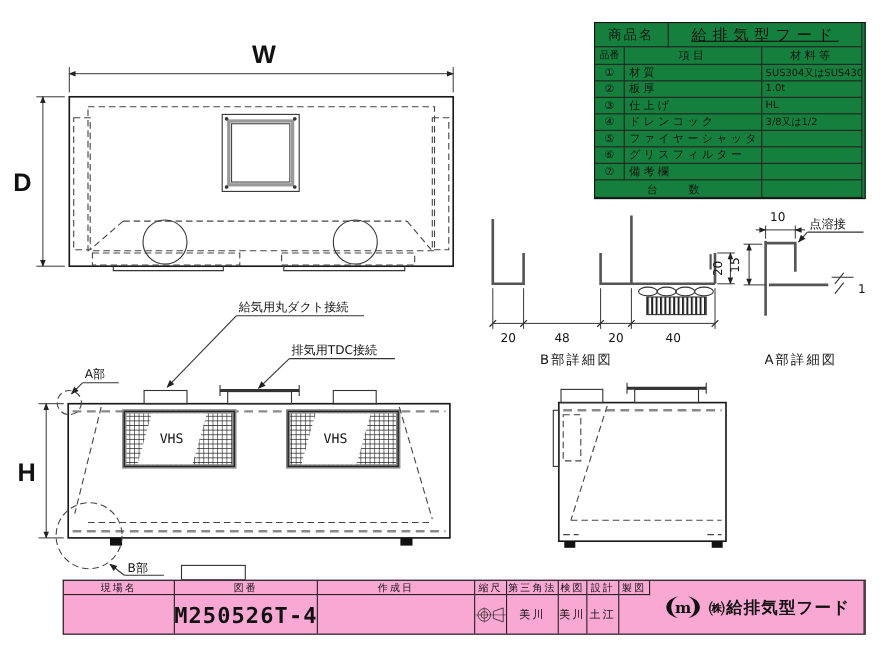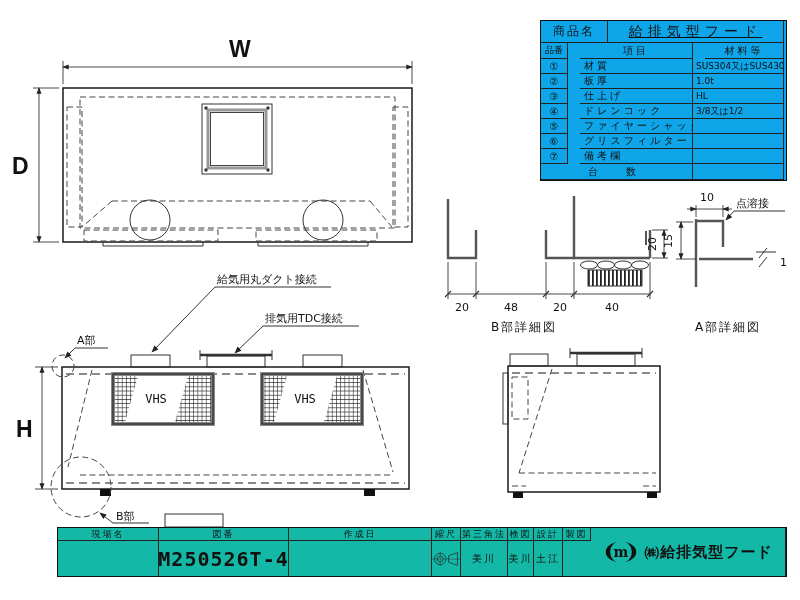--- a/index.html
+++ b/index.html
@@ -15,36 +15,36 @@
   .t-big{font-family:"Liberation Sans",sans-serif;font-weight:bold;font-size:23px;fill:#111;}
   .t-dim{font-size:11px;fill:#111;}
   .t-jp{font-size:11px;fill:#111;}
   .t-title{font-size:12px;letter-spacing:2px;fill:#111;}
   .t-vhs{font-family:"DejaVu Sans Mono",monospace;font-size:12px;fill:#111;}
 
   
   .spec{position:absolute;left:540px;top:20px;width:245px;
         display:grid;grid-template-columns:27px 40px 85px 91px;
         grid-template-rows:22px 16px repeat(7,15px) 16px;
-        border:1.5px solid #111;background:#0ea5e9;font-size:10px;}
+        border:1.5px solid #111;background:#15803d;font-size:10px;}
   .spec>div{border-right:1px solid #222;border-bottom:1px solid #222;
         display:flex;align-items:center;overflow:hidden;white-space:nowrap;}
   .sp-c{justify-content:center;}
   .sp-l{padding-left:4px;}
   .c-plabel{grid-column:1/3;justify-content:center;font-size:12px;letter-spacing:2px;}
   .c-pname{grid-column:3/5;justify-content:center;font-size:14px;letter-spacing:5px;font-weight:500;text-decoration:underline;}
   .c-item2{grid-column:2/4;}
   .c-units{grid-column:1/4;justify-content:center;letter-spacing:9px;}
   .c-mat{font-size:9px;padding-left:3px;}
-  .sp-item{letter-spacing:3px;margin-left:12px;}
+  .sp-item{letter-spacing:3px;}
 
   
   .tblock{position:absolute;left:57px;top:527px;width:728px;
         display:grid;grid-template-columns:101px 130px 143px 29px 47px 26px 29px 28px 1fr;
-        grid-template-rows:13px 35px;border:1.2px solid #111;background:#14b8a6;}
+        grid-template-rows:13px 35px;border:1.2px solid #111;background:#f9a8d4;}
   .tblock>div{border-right:1px solid #222;display:flex;align-items:center;justify-content:center;
         overflow:hidden;white-space:nowrap;}
   .tb-label{font-size:9px;border-bottom:1px solid #222;letter-spacing:2px;}
   .tb-val{font-size:10px;letter-spacing:2px;}
   .tb-dwg{font-family:"DejaVu Sans Mono",monospace;font-size:20px;font-weight:600;letter-spacing:1px;}
   .tb-date{font-size:13px;font-weight:600;letter-spacing:1px;}
   .tb-logo{grid-row:1/3;grid-column:9;border-right:none;gap:5px;}
   .tb-company{font-size:15px;font-weight:bold;letter-spacing:1px;}
 </style>
 </head>

